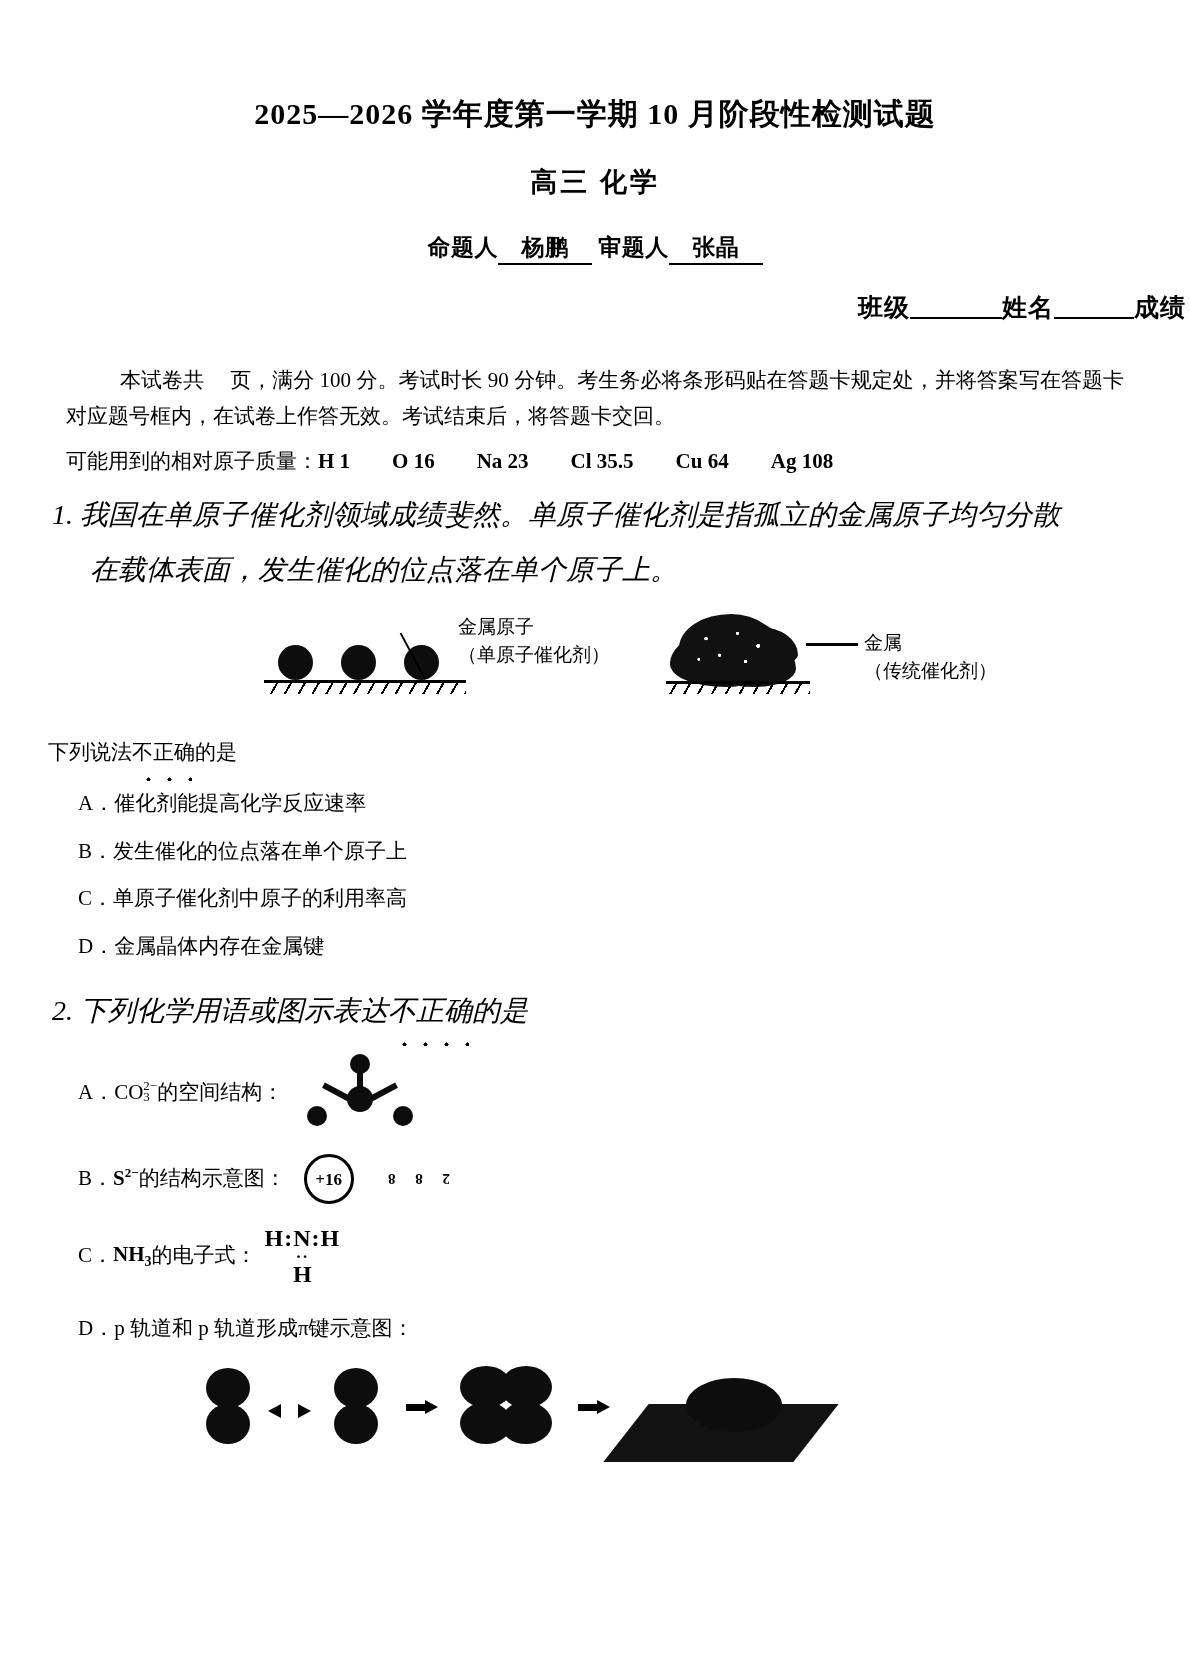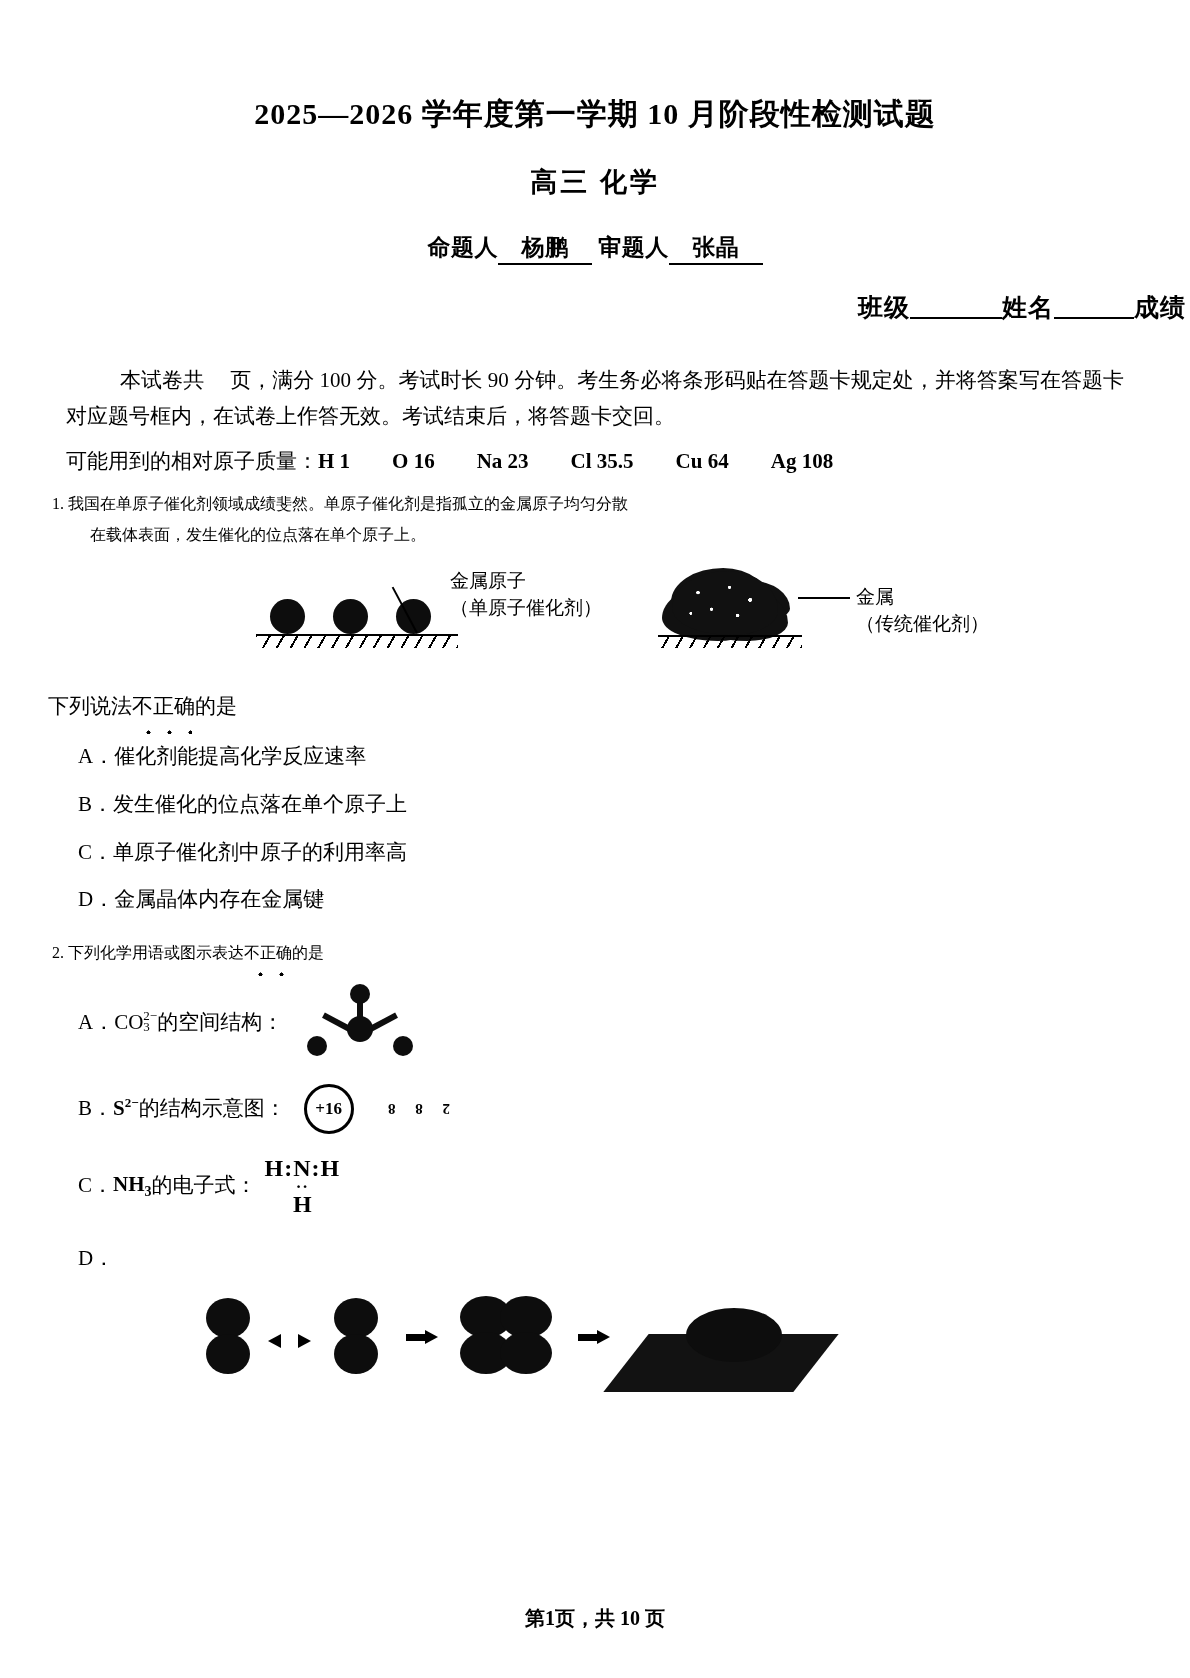--- a/index.html
+++ b/index.html
@@ -91,22 +91,23 @@
   .sec-head {
     margin: 44px 0 0 48px;
     font-size: 24px;
     font-weight: bold;
     letter-spacing: 0.5px;
   }
 
   
   .q {
     margin: 8px 0 0 48px;
-    font-size: 16px;
+    font-size: 28px;
     line-height: 1.95;
+    font-style: italic;
   }
   .q-num { display: inline-block; }
   .q-body {
     display: inline;
   }
   .q-line2 {
     margin-left: 38px;
   }
   .q-prompt {
     margin: 4px 0 0 44px;
@@ -139,21 +140,21 @@
     background-image: radial-gradient(circle, #000 1.9px, transparent 2.2px);
     background-size: 21px 5px;
     background-repeat: repeat-x;
     background-position: 3px 0;
   }
 
   
   .fig-q1 {
     position: relative;
     height: 118px;
-    margin: 14px 0 0 4px;
+    margin: 14px 0 0 12px;
   }
   .sa-atom {
     position: absolute;
     width: 35px; height: 35px;
     border-radius: 50%;
     background: #0d0d0d;
   }
   .sa-sub {
     position: absolute;
     left: 248px; top: 69px;
@@ -483,20 +484,21 @@
       <span>的电子式：</span>
     <span class="opt-fig lewis">
       <span class="row1">H:N:H</span>
       <span class="dots2" style="display:block;">··</span>
       <span class="row2" style="display:block;">H</span>
     </span>
   </div>
 
   <div class="opt" style="margin-top:26px;">
     <span class="lbl">D．</span>
+    <span>p 轨道和 p 轨道形成π键示意图：</span>
   </div>
 
   <div class="fig-pi">
 
     <div class="p-orb" style="left:12px; top:8px;">
       <div class="lobe up"></div>
         <div class="lobe dn"></div>
     </div>
 
     <div class="arrow-sm rev" style="left:74px; top:44px;"></div>
@@ -517,15 +519,14 @@
       <div class="lb" style="left:40px; top:36px;"></div>
     </div>
 
     <div class="arrow-bar" style="left:384px; top:44px;"></div>
     <div class="arrow-sm" style="left:403px; top:40px;"></div>
 
     <div class="plane" style="left:432px; top:44px;"></div>
     <div class="plane-blob" style="left:492px; top:18px;"></div>
   </div>
 
-  <div class="footer">第1页，共 10 页</div>
 
 </div>
 
 </body></html>

